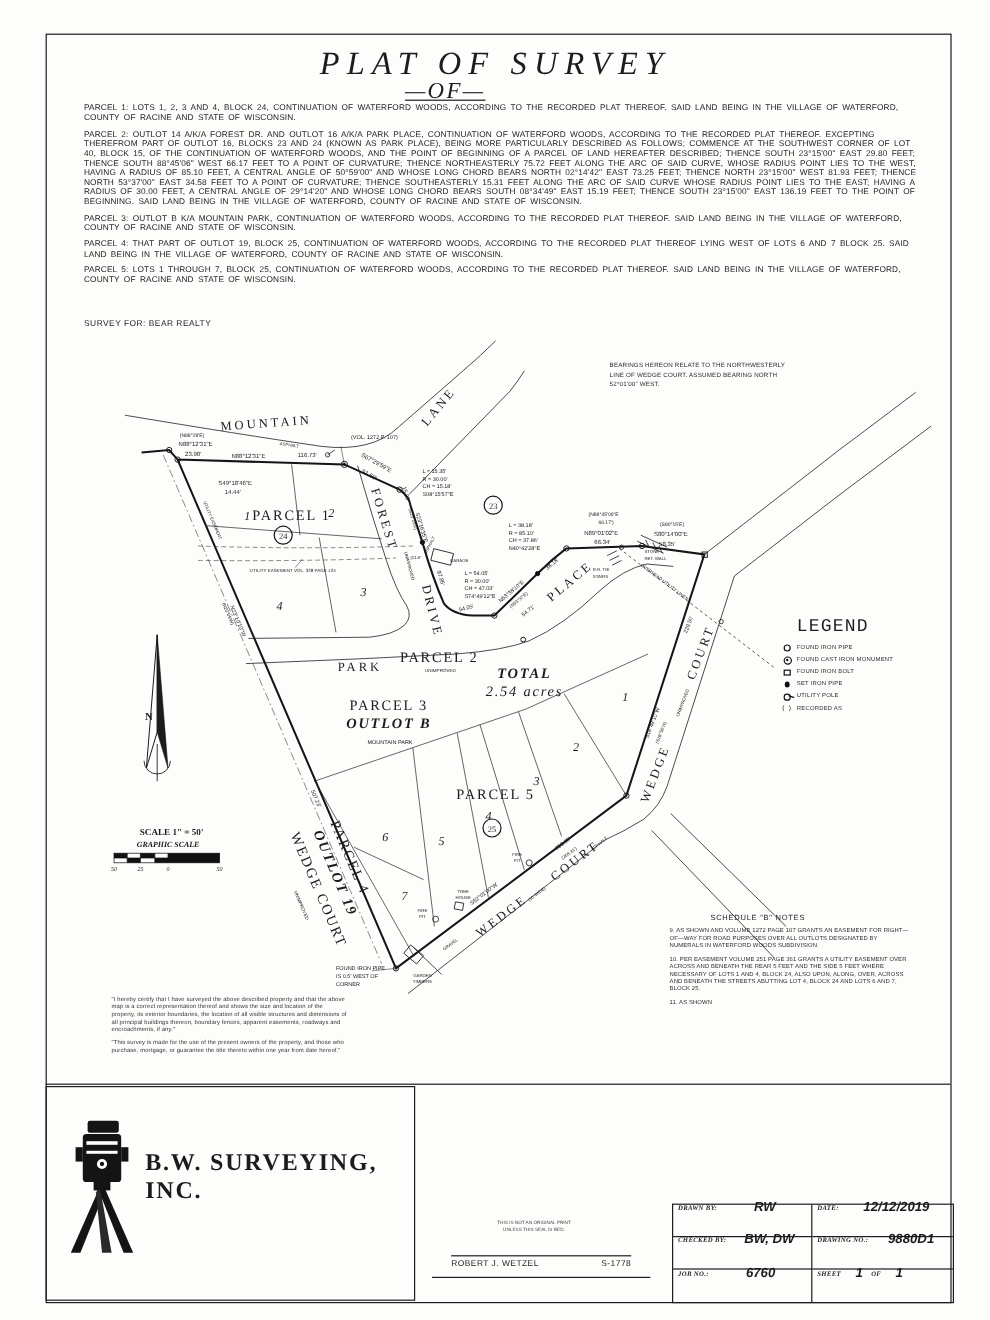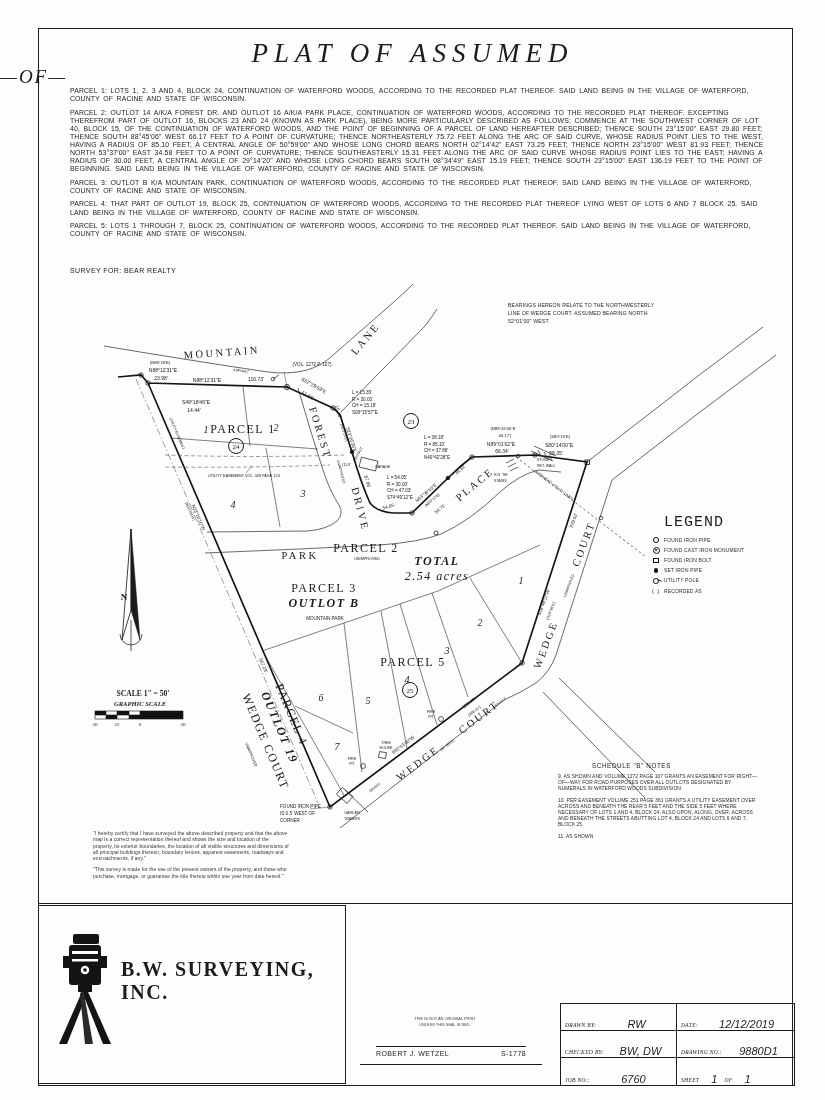--- a/index.html
+++ b/index.html
@@ -4,22 +4,22 @@
 <style>
   html,body{margin:0;padding:0;background:#e8e8e6;}
   #page{position:relative;width:825px;height:1100px;background:#fdfdfc;margin:0 auto;
         font-family:"Liberation Sans",sans-serif;color:#1c1c1c;overflow:hidden;}
   .abs{position:absolute;}
   .frame{left:38px;top:28px;width:753px;height:1056px;border:1.3px solid #1c1c1c;}
   .band-line{left:38px;top:903px;width:754px;border-top:1px solid #1c1c1c;height:0;}
 
   .title-main{left:0;top:38px;width:825px;text-align:center;
     font-family:"Liberation Serif",serif;font-style:italic;font-size:27px;letter-spacing:6px;}
-  .title-sub{left:0;top:66px;width:742px;
-    font-family:"Liberation Serif",serif;font-style:italic;font-size:19px;letter-spacing:2px;}
+  .title-sub{left:0;top:66px;width:742px;text-align:center;
+    font-family:"Liberation Serif",serif;font-style:italic;font-size:19px;letter-spacing:2px;text-decoration:underline;}
 
   .desc{left:70px;top:87px;width:700px;}
   .desc p{font-size:6.9px;line-height:1.17;margin:0 0 5.5px;letter-spacing:.12px;word-spacing:1.5px;color:#242424;}
   .survey-for{left:70px;top:267px;font-size:7px;letter-spacing:.4px;}
   .bearings-note{left:508px;top:302px;width:156px;font-size:5.2px;line-height:1.5;letter-spacing:.15px;color:#2a2a2a;}
 
   .legend{left:648px;top:514px;width:140px;}
   .legend-title{font-family:Liberation Mono, monospace;font-size:15px;letter-spacing:1px;margin-left:16px;margin-bottom:4px;}
   .legend-row{display:flex;align-items:center;height:10.2px;}
   .legend-sym{width:16px;display:flex;justify-content:center;align-items:center;}
@@ -46,21 +46,21 @@
   .firm-addr{position:absolute;left:124px;top:80px;font-size:8.5px;line-height:1.5;letter-spacing:.5px;}
 
   .seal-note{left:407px;top:1016px;width:76px;text-align:center;font-size:3.9px;line-height:1.5;color:#444;}
   .sig{left:376px;top:1046px;width:150px;border-top:1px solid #1c1c1c;padding-top:3px;
        display:flex;justify-content:space-between;font-size:7px;letter-spacing:.4px;}
   .sig-rule2{left:360px;top:1064px;width:182px;border-top:1px solid #1c1c1c;height:0;}
 
   .titleblock{left:560px;top:1003px;width:233px;height:81px;border:1.2px solid #1c1c1c;
               display:grid;grid-template-columns:116px 1fr;grid-auto-rows:27px;}
   .tb-cell{border-right:1px solid #1c1c1c;border-bottom:1px solid #1c1c1c;position:relative;
-           display:flex;align-items:flex-end;padding:2px 4px 2px;}
+           display:flex;align-items:flex-end;padding:2px 4px 20px;font-weight:bold;}
   .tb-cell.last-col{border-right:none;}
   .tb-cell.last-row{border-bottom:none;}
   .tb-label{font-family:"Liberation Serif",serif;font-style:italic;font-size:5.6px;letter-spacing:.3px;margin-right:5px;}
   .tb-val{font-style:italic;font-size:11px;font-family:"Liberation Sans",sans-serif;
           flex:1;text-align:center;transform:translateY(2px);}
   .tb-sheet{display:flex;align-items:flex-end;gap:7px;}
 
   svg text{fill:#1c1c1c;}
   .t{font-family:"Liberation Sans",sans-serif;text-anchor:middle;}
   .ts{text-anchor:start;}
@@ -72,21 +72,21 @@
   .pttl{font-family:"Liberation Serif",serif;font-size:12px;letter-spacing:1.5px;text-anchor:middle;}
   .lot{font-family:"Liberation Serif",serif;font-style:italic;font-size:10px;text-anchor:middle;}
 </style>
 </head>
 <body>
 
 <div id="page">
   <div class="abs frame"></div>
   <div class="abs band-line"></div>
 
-  <div class="abs title-main">PLAT  OF  ASSUMED</div>
+  <div class="abs title-main">PLAT  OF  SURVEY</div>
   <div class="abs title-sub">—OF—</div>
 
   <div class="abs desc">
     <p>PARCEL 1: LOTS 1, 2, 3 AND 4, BLOCK 24, CONTINUATION OF WATERFORD WOODS, ACCORDING TO THE RECORDED PLAT THEREOF. SAID LAND BEING IN THE VILLAGE OF WATERFORD, COUNTY OF RACINE AND STATE OF WISCONSIN.</p>
     <p>PARCEL 2: OUTLOT 14 A/K/A FOREST DR. AND OUTLOT 16 A/K/A PARK PLACE, CONTINUATION OF WATERFORD WOODS, ACCORDING TO THE RECORDED PLAT THEREOF. EXCEPTING THEREFROM PART OF OUTLOT 16, BLOCKS 23 AND 24 (KNOWN AS PARK PLACE), BEING MORE PARTICULARLY DESCRIBED AS FOLLOWS; COMMENCE AT THE SOUTHWEST CORNER OF LOT 40, BLOCK 15, OF THE CONTINUATION OF WATERFORD WOODS, AND THE POINT OF BEGINNING OF A PARCEL OF LAND HEREAFTER DESCRIBED; THENCE SOUTH 23°15'00" EAST 29.80 FEET; THENCE SOUTH 88°45'06" WEST 66.17 FEET TO A POINT OF CURVATURE; THENCE NORTHEASTERLY 75.72 FEET ALONG THE ARC OF SAID CURVE, WHOSE RADIUS POINT LIES TO THE WEST, HAVING A RADIUS OF 85.10 FEET, A CENTRAL ANGLE OF 50°59'00" AND WHOSE LONG CHORD BEARS NORTH 02°14'42" EAST 73.25 FEET; THENCE NORTH 23°15'00" WEST 81.93 FEET; THENCE NORTH 53°37'00" EAST 34.58 FEET TO A POINT OF CURVATURE; THENCE SOUTHEASTERLY 15.31 FEET ALONG THE ARC OF SAID CURVE WHOSE RADIUS POINT LIES TO THE EAST; HAVING A RADIUS OF 30.00 FEET, A CENTRAL ANGLE OF 29°14'20" AND WHOSE LONG CHORD BEARS SOUTH 08°34'49" EAST 15.19 FEET; THENCE SOUTH 23°15'00" EAST 136.19 FEET TO THE POINT OF BEGINNING. SAID LAND BEING IN THE VILLAGE OF WATERFORD, COUNTY OF RACINE AND STATE OF WISCONSIN.</p>
     <p>PARCEL 3: OUTLOT B K/A MOUNTAIN PARK, CONTINUATION OF WATERFORD WOODS, ACCORDING TO THE RECORDED PLAT THEREOF. SAID LAND BEING IN THE VILLAGE OF WATERFORD, COUNTY OF RACINE AND STATE OF WISCONSIN.</p>
     <p>PARCEL 4: THAT PART OF OUTLOT 19, BLOCK 25, CONTINUATION OF WATERFORD WOODS, ACCORDING TO THE RECORDED PLAT THEREOF LYING WEST OF LOTS 6 AND 7 BLOCK 25. SAID LAND BEING IN THE VILLAGE OF WATERFORD, COUNTY OF RACINE AND STATE OF WISCONSIN.</p>
     <p>PARCEL 5: LOTS 1 THROUGH 7, BLOCK 25, CONTINUATION OF WATERFORD WOODS, ACCORDING TO THE RECORDED PLAT THEREOF. SAID LAND BEING IN THE VILLAGE OF WATERFORD, COUNTY OF RACINE AND STATE OF WISCONSIN.</p>
   </div>
 

